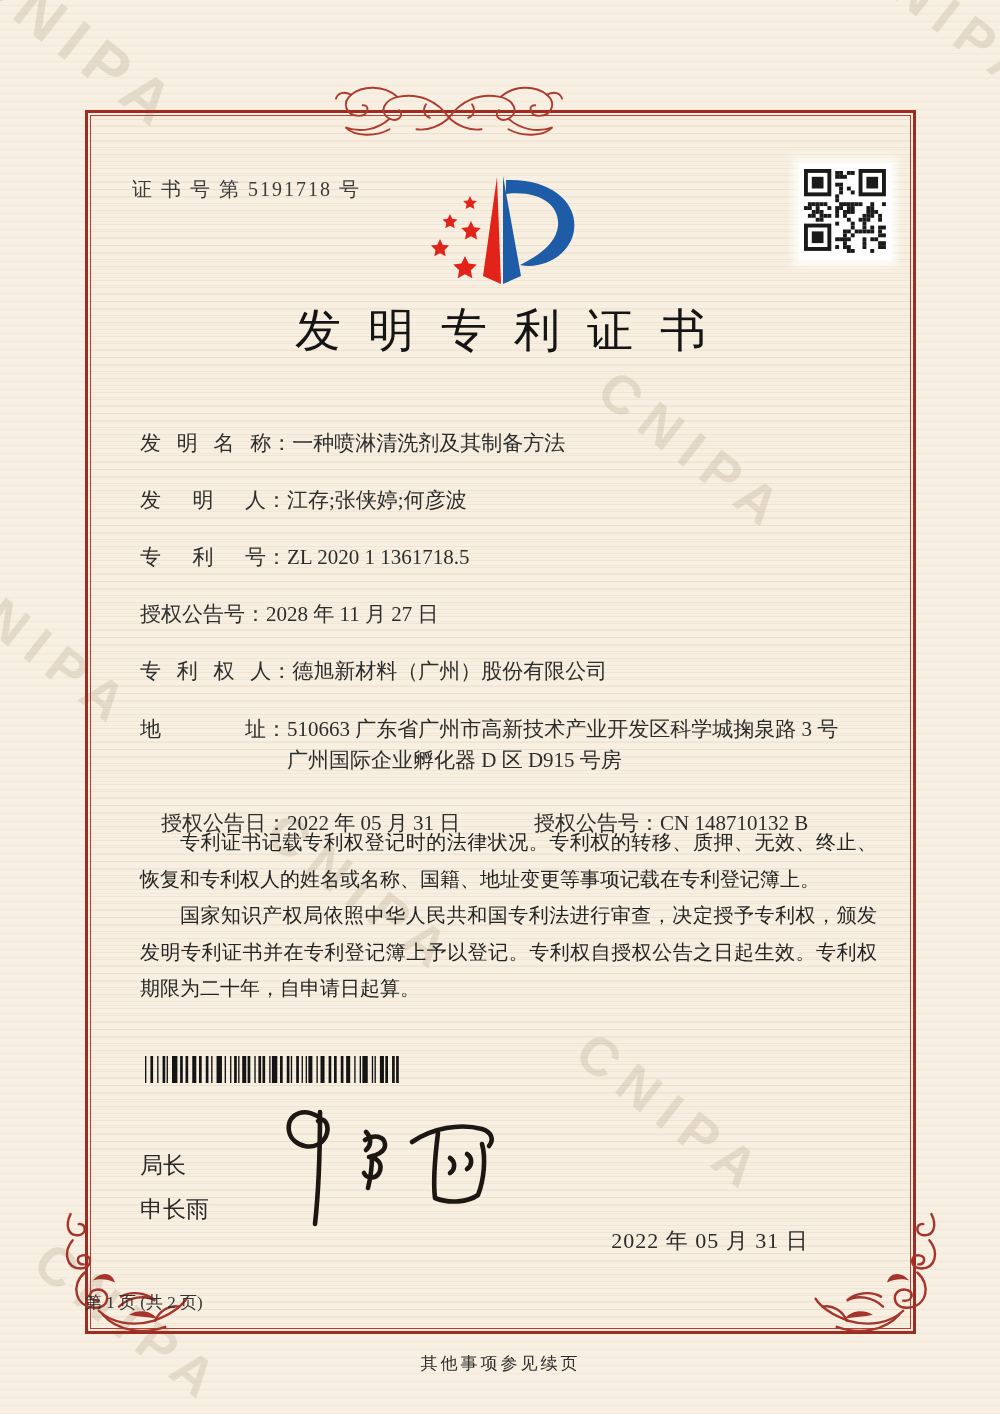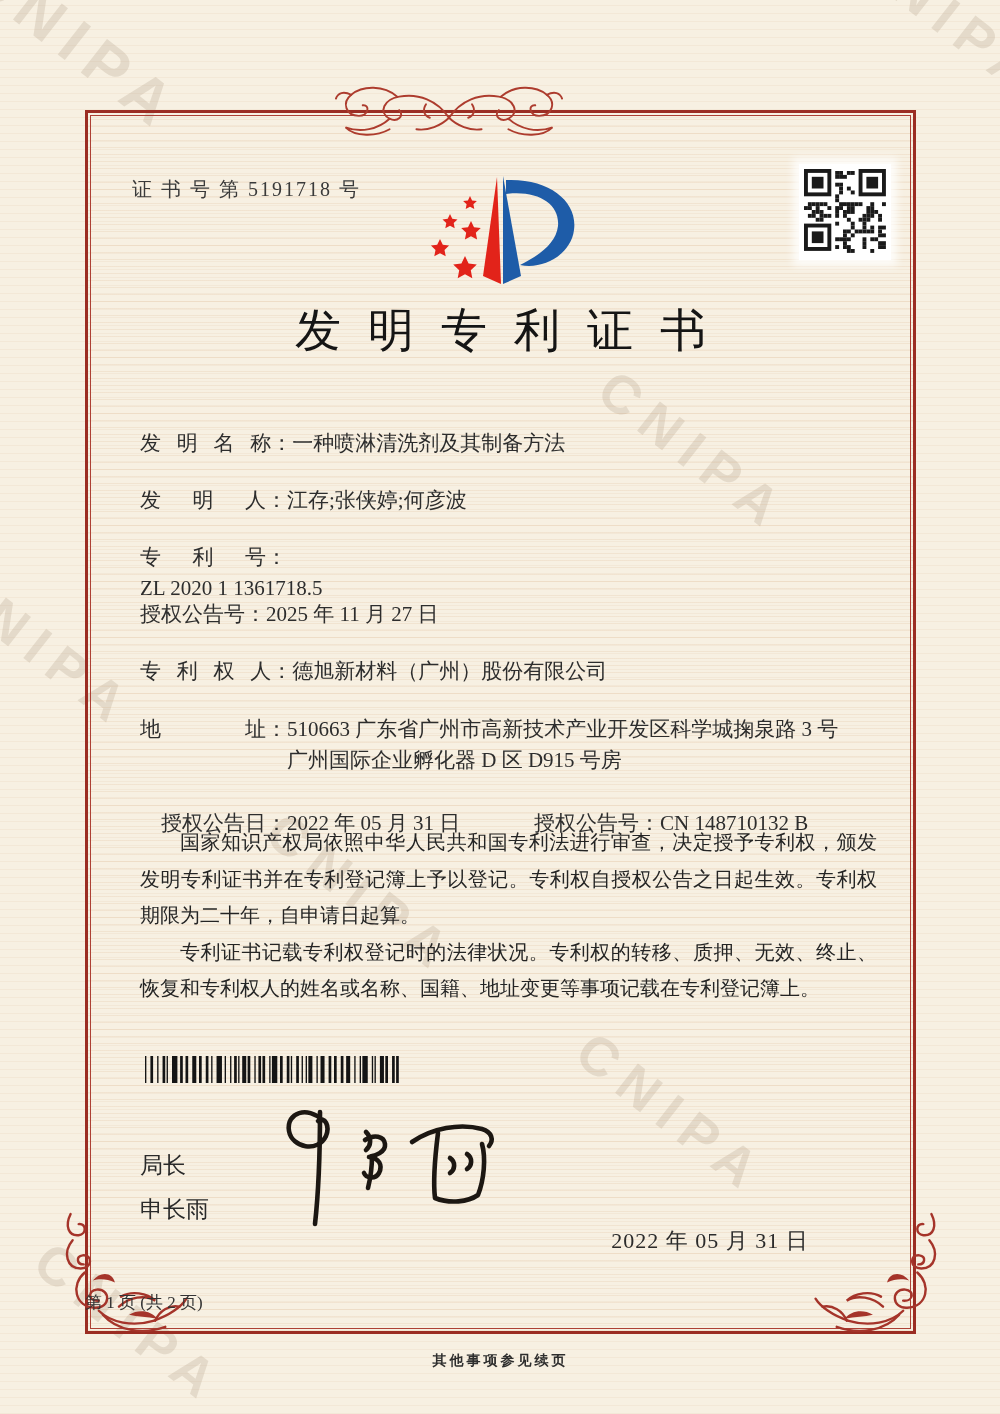--- a/index.html
+++ b/index.html
@@ -73,21 +73,21 @@
   .issue-date {
     position:absolute; left:560px; top:1226px; width:300px; text-align:center;
     font-size:22px; color:#2b2b2b; letter-spacing:1px; white-space:pre;
   }
   .page-info {
     position:absolute; left:85px; top:1291px; width:831px; text-align:left;
     font-size:17px; color:#333; white-space:pre;
   }
   .cont-note {
     position:absolute; left:85px; top:1352px; width:831px; text-align:center;
-    font-size:14px; color:#2e2e2e; letter-spacing:3px;font-weight:bold;
+    font-size:17px; color:#2e2e2e; letter-spacing:3px;
   }
   
   .orn { position:absolute; pointer-events:none; }
   .orn-dragons { left:334px; top:82px; width:230px; height:60px; }
   .orn-bl { left:58px;  top:1210px; width:132px; height:136px; }
   .orn-br { left:812px; top:1210px; width:132px; height:136px; transform:scaleX(-1); }
 </style>
 </head>
 <body>
 
@@ -295,46 +295,46 @@
   <div class="doc-title">发明专利证书</div>
 
   <div class="frow" style="top:485px;">
     <span class="flabel">发      明      人：</span>
       <span class="fvalue">江存;张侠婷;何彦波</span>
   </div>
   <div class="frow" style="top:428px;">
     <span class="flabel">发   明   名   称：</span>
       <span class="fvalue">一种喷淋清洗剂及其制备方法</span>
   </div>
-  <div class="frow" style="top:542px;flex-direction:column;">
+  <div class="frow" style="top:542px;">
     <span class="flabel">专      利      号：</span>
       <span class="fvalue">ZL 2020 1 1361718.5</span>
   </div>
   <div class="frow" style="top:599px;">
     <span class="flabel">授权公告号：</span>
-      <span class="fvalue">2025 年 11 月 27 日</span>
+      <span class="fvalue">2028 年 11 月 27 日</span>
   </div>
   <div class="frow" style="top:656px;">
     <span class="flabel">专   利   权   人：</span>
       <span class="fvalue">德旭新材料（广州）股份有限公司</span>
   </div>
   <div class="frow" style="top:714px;">
     <span class="flabel">地                址：</span>
       <span class="fvalue addr-val">510663 广东省广州市高新技术产业开发区科学城掬泉路 3 号广州国际企业孵化器 D 区 D915 号房</span>
   </div>
   <div class="grant-pair" style="left:140px; top:784px;text-align:center;">
     <span>授权公告日：</span><span>2022 年 05 月 31 日</span>
   </div>
   <div class="grant-pair" style="left:513px; top:784px;">
     <span>授权公告号：</span><span>CN 148710132 B</span>
   </div>
 
   <div class="body-text">
+    <p>专利证书记载专利权登记时的法律状况。专利权的转移、质押、无效、终止、恢复和专利权人的姓名或名称、国籍、地址变更等事项记载在专利登记簿上。</p>
     <p>国家知识产权局依照中华人民共和国专利法进行审查，决定授予专利权，颁发发明专利证书并在专利登记簿上予以登记。专利权自授权公告之日起生效。专利权期限为二十年，自申请日起算。</p>
-    <p>专利证书记载专利权登记时的法律状况。专利权的转移、质押、无效、终止、恢复和专利权人的姓名或名称、国籍、地址变更等事项记载在专利登记簿上。</p>
   </div>
 
   <svg class="barcode" id="barcode-svg" viewBox="0 0 258 27">
       <rect x="0" y="0" width="1.35" height="27" fill="#141414"></rect>
       <rect x="5.4" y="0" width="2.7" height="27" fill="#141414"></rect>
       <rect x="12.150000000000002" y="0" width="1.35" height="27" fill="#141414"></rect>
       <rect x="17.550000000000004" y="0" width="2.7" height="27" fill="#141414"></rect>
       <rect x="21.600000000000005" y="0" width="1.35" height="27" fill="#141414"></rect>
       <rect x="27.000000000000007" y="0" width="5.4" height="27" fill="#141414"></rect>
       <rect x="35.10000000000001" y="0" width="2.7" height="27" fill="#141414"></rect>

